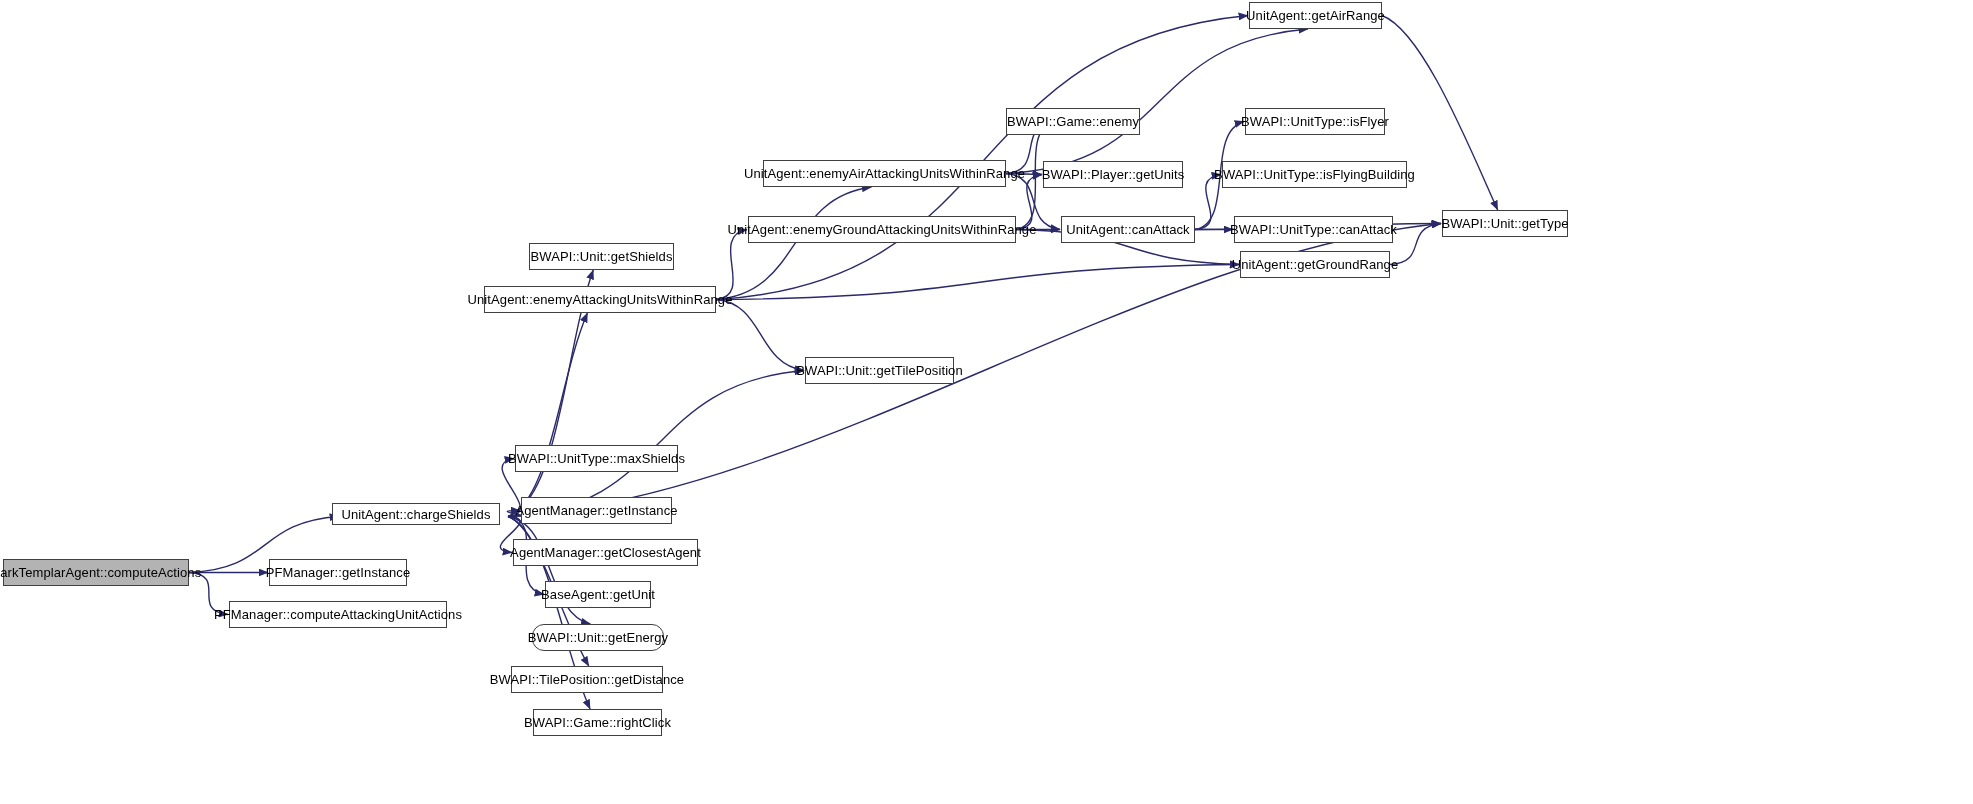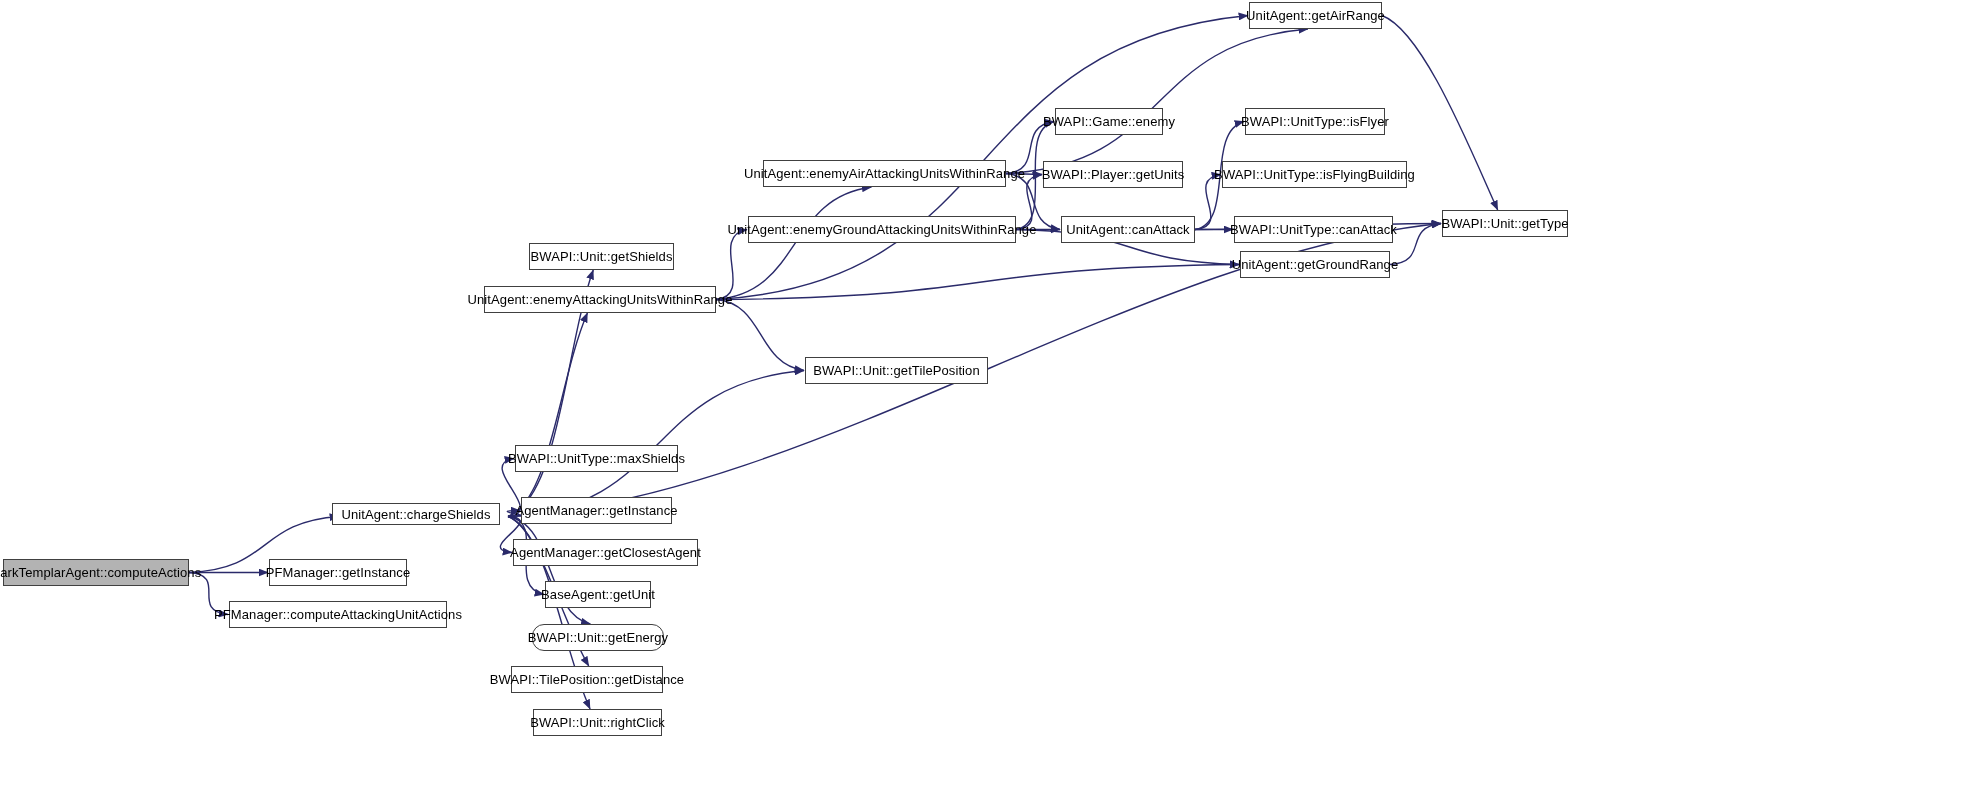--- a/index.html
+++ b/index.html
@@ -70,21 +70,21 @@
       </div>
       <div class="node" style="left: 229px; top: 601px; width: 218px; height: 27px;">
         <span>PFManager::computeAttackingUnitActions</span>
       </div>
       <div class="node" style="left: 529px; top: 243px; width: 145px; height: 27px;">
         <span>BWAPI::Unit::getShields</span>
       </div>
       <div class="node" style="left: 484px; top: 286px; width: 232px; height: 27px;">
         <span>UnitAgent::enemyAttackingUnitsWithinRange</span>
       </div>
-      <div class="node" style="left: 805px; top: 357px; width: 183px; height: 27px;">
+      <div class="node" style="left: 805px; top: 357px; width: 149px; height: 27px;">
         <span>BWAPI::Unit::getTilePosition</span>
       </div>
       <div class="node" style="left: 515px; top: 445px; width: 163px; height: 27px;">
         <span>BWAPI::UnitType::maxShields</span>
       </div>
       <div class="node" style="left: 521px; top: 497px; width: 151px; height: 27px;">
         <span>AgentManager::getInstance</span>
       </div>
       <div class="node" style="left: 513px; top: 539px; width: 185px; height: 27px;">
         <span>AgentManager::getClosestAgent</span>
@@ -92,29 +92,29 @@
       <div class="node" style="left: 545px; top: 581px; width: 106px; height: 27px;">
         <span>BaseAgent::getUnit</span>
       </div>
       <div class="node" style="left: 532px; top: 624px; width: 132px; height: 27px; border-radius: 12px;">
         <span>BWAPI::Unit::getEnergy</span>
       </div>
       <div class="node" style="left: 511px; top: 666px; width: 152px; height: 27px;">
         <span>BWAPI::TilePosition::getDistance</span>
       </div>
       <div class="node" style="left: 533px; top: 709px; width: 129px; height: 27px;">
-        <span>BWAPI::Unit::rightClick</span>
+        <span>BWAPI::Game::rightClick</span>
       </div>
       <div class="node" style="left: 763px; top: 160px; width: 243px; height: 27px;">
         <span>UnitAgent::enemyAirAttackingUnitsWithinRange</span>
       </div>
       <div class="node" style="left: 748px; top: 216px; width: 268px; height: 27px;">
         <span>UnitAgent::enemyGroundAttackingUnitsWithinRange</span>
       </div>
-      <div class="node" style="left: 1055px; top: 108px; width: 108px; height: 27px;">
+      <div class="node" style="left: 1006px; top: 108px; width: 134px; height: 27px; justify-content: flex-end;">
         <span>BWAPI::Game::enemy</span>
       </div>
       <div class="node" style="left: 1043px; top: 161px; width: 140px; height: 27px;">
         <span>BWAPI::Player::getUnits</span>
       </div>
       <div class="node" style="left: 1061px; top: 216px; width: 134px; height: 27px;">
         <span>UnitAgent::canAttack</span>
       </div>
       <div class="node" style="left: 1245px; top: 108px; width: 140px; height: 27px;">
         <span>BWAPI::UnitType::isFlyer</span>

